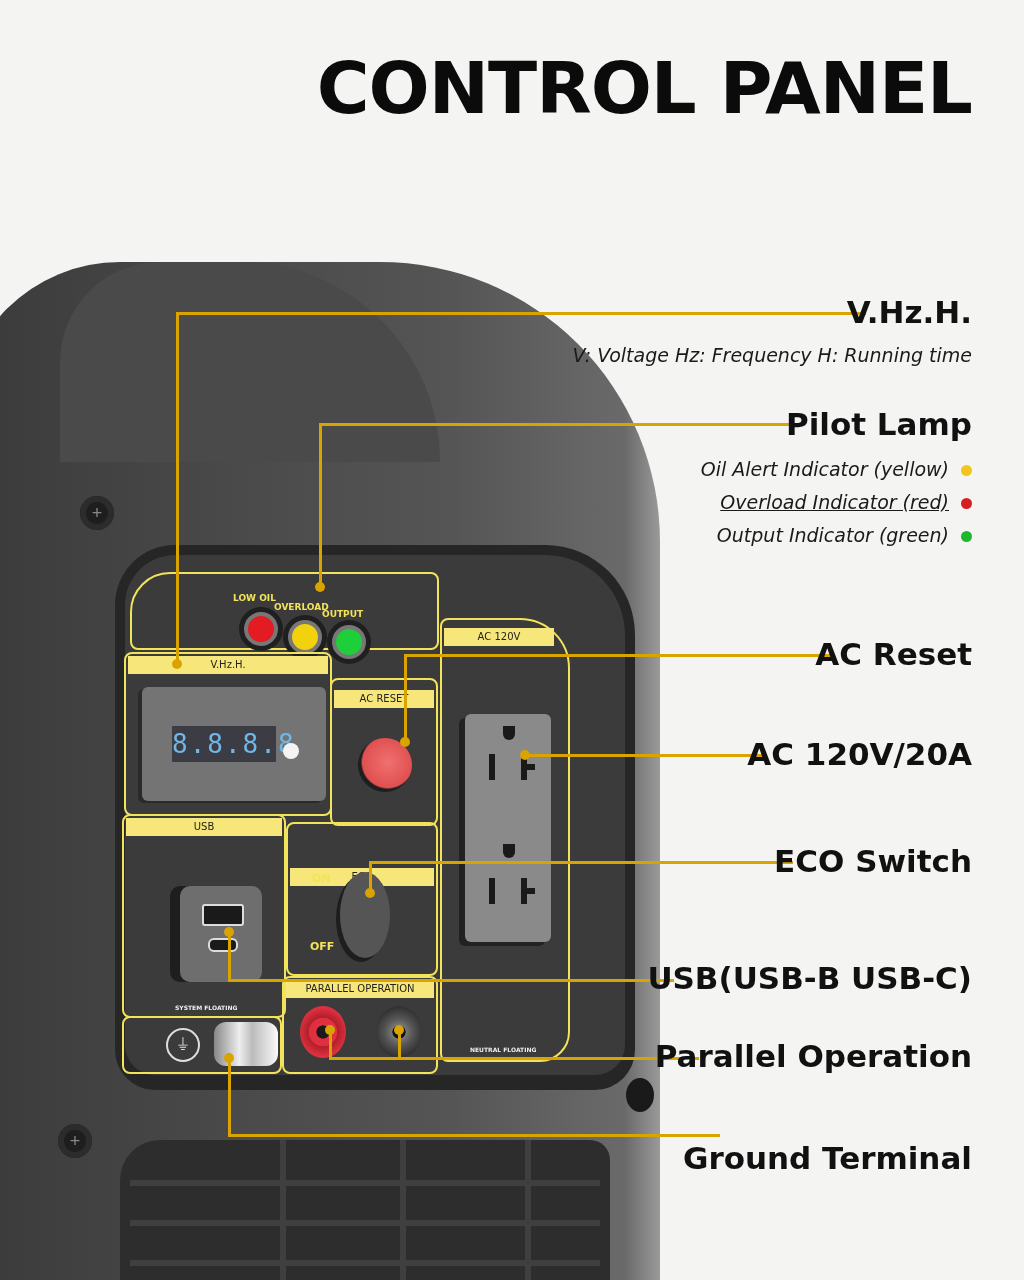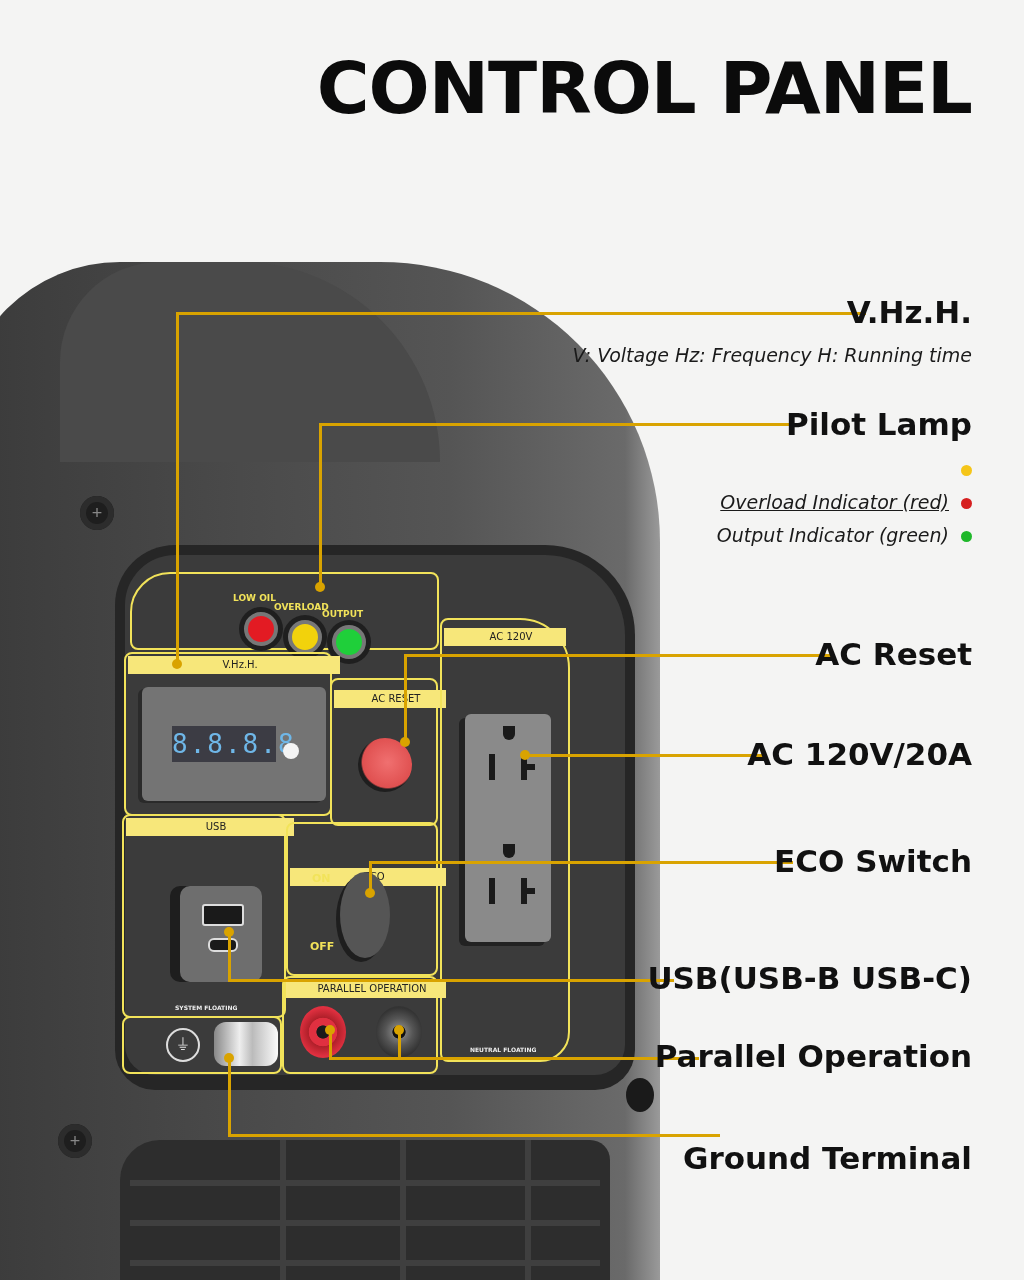--- a/index.html
+++ b/index.html
@@ -21,21 +21,21 @@
                 background:linear-gradient(90deg,#3a3a3a 0%,#4a4a4a 40%,#555 70%,#6a6a6a 95%,#9a9a9a 100%);
                 border-radius:160px 280px 0 0; }
   .body-top { position:absolute; left:60px; top:262px; width:380px; height:200px;
               background:#4a4a4a; border-radius:100px 200px 0 0; }
   .panel-recess { position:absolute; left:115px; top:545px; width:520px; height:545px;
                   background:#262626; border-radius:60px 90px 40px 40px; }
   .panel { position:absolute; left:125px; top:555px; width:500px; height:520px;
            background:#3b3b3b; border-radius:50px 80px 30px 30px; }
   .sect { position:absolute; border:2px solid #f2e35a; border-radius:8px; }
   .tag { position:absolute; background:#f7e77a; color:#222; font-size:10px; text-align:center;
-         font-family:"DejaVu Sans", sans-serif; line-height:18px;padding-left:12px; }
+         font-family:"DejaVu Sans", sans-serif; line-height:18px; }
   .led { position:absolute; width:26px; height:26px; border-radius:50%; border:4px solid #777; box-shadow:0 0 0 5px #1f1f1f; }
   .small-txt { position:absolute; color:#f2e35a; font-size:9px; font-family:"DejaVu Sans", sans-serif; font-weight:bold; }
   .screw { position:absolute; width:34px; height:34px; border-radius:50%; background:#1e1e1e; box-shadow:inset 0 0 0 6px #2c2c2c; color:#888; text-align:center; line-height:34px; font-size:18px; }
   .hole { position:absolute; width:28px; height:34px; border-radius:50%; background:#1a1a1a; }
   .vent { position:absolute; left:120px; top:1140px; width:490px; height:160px; background:#2d2d2d; border-radius:40px 20px 0 0; }
   .slat { position:absolute; height:6px; background:#3f3f3f; }
   .outlet { position:absolute; left:465px; top:714px; width:86px; height:228px; background:#8a8a8a; border-radius:6px; box-shadow:-6px 4px 0 #222; }
   .slot { position:absolute; background:#1a1a1a; }
 </style>
 </head>
@@ -148,21 +148,21 @@
 <div class="pin" style="left:229px;top:1058px;"></div>
 
 <div class="title">CONTROL PANEL</div>
 
 <div class="label" style="top:294px;">V.Hz.H.</div>
 <div class="sub" style="top:344px;">
   <span>V: Voltage</span><span>Hz: Frequency</span><span>H: Running time</span>
 </div>
 
 <div class="label" style="top:406px;">Pilot Lamp</div>
-<div class="sub" style="top:458px;"><i class="dot" style="background:#f5c518;"></i></div>
+<div class="sub" style="top:458px;"><span>Oil Alert Indicator (yellow)</span><i class="dot" style="background:#f5c518;"></i></div>
 <div class="sub" style="top:491px;text-decoration:underline;"><span>Overload Indicator (red)</span><i class="dot" style="background:#d61f1f;"></i></div>
 <div class="sub" style="top:524px;"><span>Output Indicator (green)</span><i class="dot" style="background:#1fb82a;"></i></div>
 
 <div class="label" style="top:636px;">AC Reset</div>
 <div class="label" style="top:736px;">AC 120V/20A</div>
 <div class="label" style="top:843px;">ECO Switch</div>
 <div class="label" style="top:960px;">USB(USB-B USB-C)</div>
 <div class="label" style="top:1038px;">Parallel Operation</div>
 <div class="label" style="top:1140px;">Ground Terminal</div>
 

